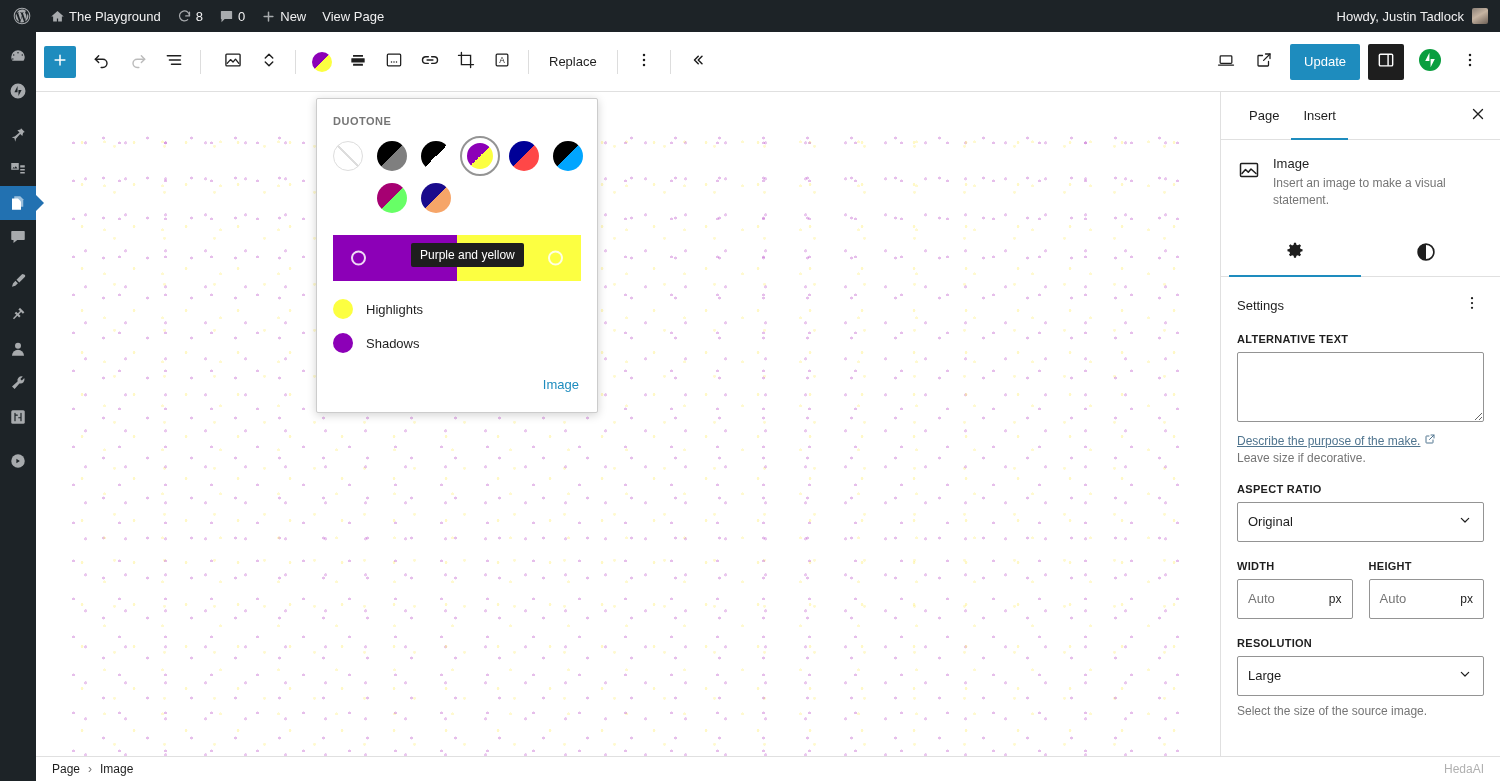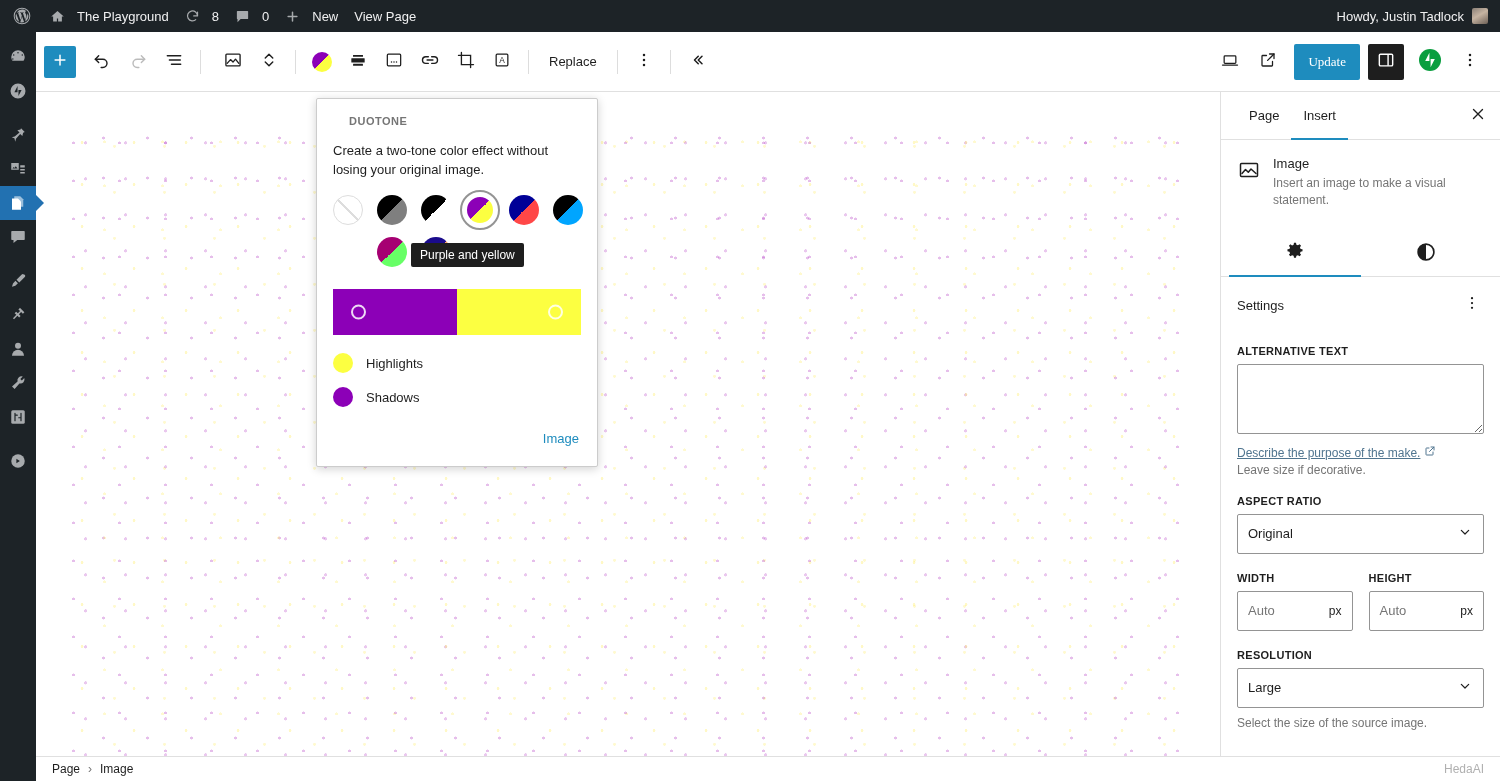--- a/index.html
+++ b/index.html
@@ -15,21 +15,21 @@
   #wp-admin-bar {
     position: absolute; top: 0; left: 0;
     width: 1500px; height: 32px;
     background: #1d2327;
     display: flex; align-items: center;
     color: #f0f0f1;
     font-size: 13px;
     z-index: 60;
   }
   .ab-item {
-    display: flex; align-items: center; gap: 12px;
+    display: flex; align-items: center; gap: 4px;
     height: 24px; padding: 0 8px;
     color: #f0f0f1; cursor: pointer;
     white-space: nowrap;
   }
   #ab-wp-logo { padding: 0 10px 0 12px; }
   #ab-right {
     margin-left: auto;
     display: flex; align-items: center; gap: 8px;
     padding-right: 12px;
   }
@@ -117,21 +117,21 @@
     display: block;
   }
   #header-right {
     margin-left: auto;
     display: flex; align-items: center; gap: 2px;
   }
   #update-btn {
     height: 36px; padding: 0 14px;
     background: #1e8cbe; color: #fff;
     border: none; border-radius: 2px;
-    font-size: 13px; font-family: Liberation Serif, serif;
+    font-size: 13px; font-family: Liberation Sans, sans-serif;
     cursor: pointer;
     display: flex; align-items: center;
     margin: 0 6px;
   }
   #sidebar-toggle-btn {
     width: 36px; height: 36px;
     background: #1e1e1e; color: #fff;
     display: flex; align-items: center; justify-content: center;
     border-radius: 2px; cursor: pointer; flex: none;
     margin-right: 4px;
@@ -225,21 +225,21 @@
     border: 1px solid #ccc;
     border-radius: 2px;
     box-shadow: 0 2px 10px rgba(0,0,0,.18);
     z-index: 50;
     padding: 16px;
   }
   #duotone-heading {
     font-size: 11px; font-weight: 600;
     letter-spacing: .5px; color: #757575;
     text-transform: uppercase;
-    margin: 0 0 14px 16px;
+    margin: 0 0 14px 0;
   }
   #duotone-desc {
     font-size: 13px; line-height: 19px;
     color: #1e1e1e; margin-bottom: 16px;
     max-width: 226px;
   }
   #duotone-swatches {
     display: grid;
     grid-template-columns: repeat(6, 1fr);
     gap: 12px 14px;
@@ -363,21 +363,21 @@
     cursor: pointer; background: none; border: none;
     border-bottom: 2px solid transparent;
     margin-bottom: -1px;
     color: #1e1e1e;
   }
   .insp-tab.active { border-bottom-color: #1e8cbe; }
 
   #settings-panel { padding: 16px; }
   #settings-head {
     display: flex; align-items: center;
-    margin-bottom: 28px;
+    margin-bottom: 16px;
   }
   #settings-title { font-size: 13px; font-weight: 500; color: #1e1e1e; }
   #settings-menu-btn {
     margin-left: auto; width: 24px; height: 24px;
     display: flex; align-items: center; justify-content: center;
     cursor: pointer; color: #1e1e1e;
   }
   .field-label {
     font-size: 11px; font-weight: 600; letter-spacing: .3px;
     color: #1e1e1e; text-transform: uppercase;
@@ -760,21 +760,20 @@
 </div>
 
 <div id="canvas">
   <div id="image-block">
     <div id="duotone-image"></div>
   </div>
 </div>
 
 <div id="duotone-popover">
   <div id="duotone-heading">DUOTONE</div>
-  <div id="duotone-desc">Create a two-tone color effect without losing your original image.</div>
 
   <div id="duotone-swatches">
       <div class="swatch">
         <span class="disc" style="background: linear-gradient(45deg, transparent 47%, rgb(221, 221, 221) 47%, rgb(221, 221, 221) 53%, transparent 53%) rgb(255, 255, 255); border: 1px solid rgb(221, 221, 221);"></span>
       </div>
       <div class="swatch">
         <span class="disc" style="background: linear-gradient(135deg, rgb(0, 0, 0) 0px, rgb(0, 0, 0) 50%, rgb(127, 127, 127) 50%, rgb(127, 127, 127) 100%);"></span>
       </div>
       <div class="swatch">
         <span class="disc" style="background: linear-gradient(135deg, rgb(0, 0, 0) 0px, rgb(0, 0, 0) 50%, rgb(255, 255, 255) 50%, rgb(255, 255, 255) 100%);"></span>

